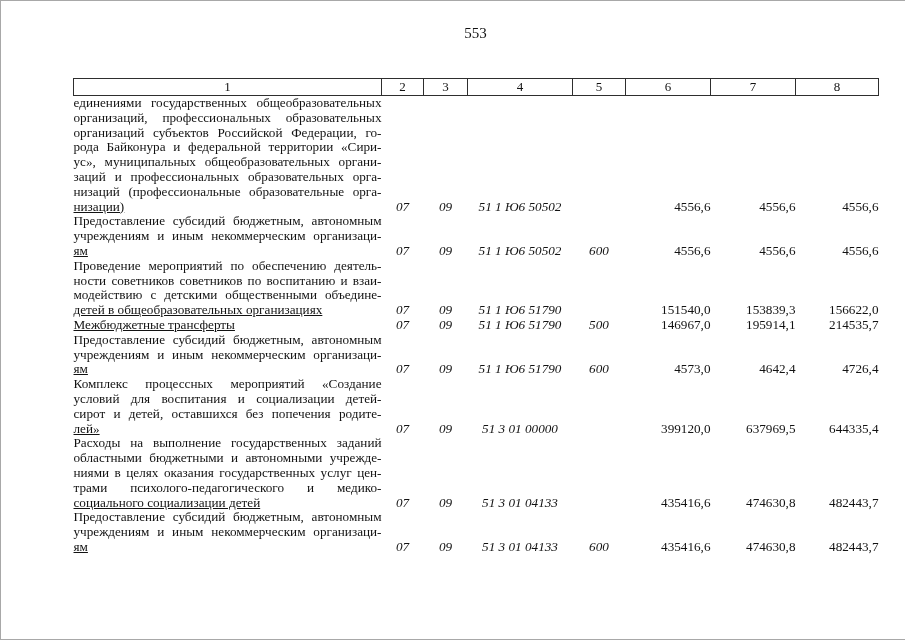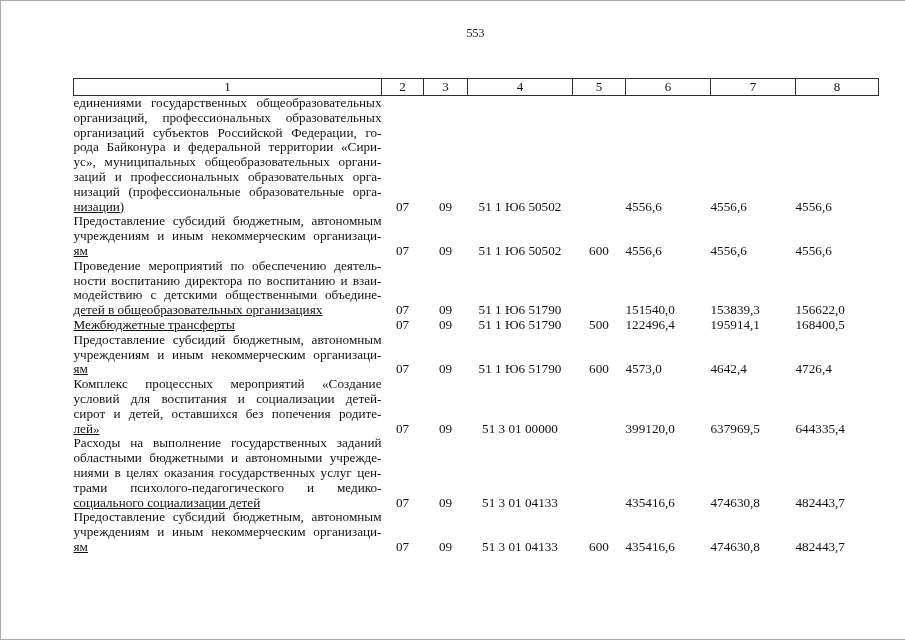--- a/index.html
+++ b/index.html
@@ -15,21 +15,21 @@
     border-bottom: 1px solid #a8a8a8;
     font-family: "Liberation Serif", serif;
     color: #121212;
   }
   .page-number {
     position: absolute;
     top: 24px;
     left: 72px;
     width: 805px;
     text-align: center;
-    font-size: 12px;
+    font-size: 15px;
     line-height: 16px;
   }
   table.budget {
     position: absolute;
     left: 72px;
     top: 77px;
     width: 805px;
     border-collapse: collapse;
     table-layout: fixed;
     font-size: 13.2px;
@@ -50,22 +50,22 @@
   }
   td.c-name { padding-left: 10px; margin-left: 28px; }
   td.c-name .ln {
     text-align: justify;
     text-align-last: justify;
   }
   td.c-name .ln:last-child {
     text-align-last: left;
     text-decoration: underline;
   }
-  td.c-center { text-align: center; }
-  td.c-amount { padding-right: 10px; }
+  td.c-center { text-align: center; font-style: italic; }
+  td.c-amount { text-align: right; padding-right: 10px; }
 </style>
 </head>
 <body>
 
 <div class="page-number">553</div>
 
 <table class="budget">
   <colgroup>
     <col style="width:308px">
     <col style="width:42px">
@@ -120,44 +120,44 @@
     <td class="c-center">51 1 Ю6 50502</td>
     <td class="c-center">600</td>
     <td class="c-amount">4556,6</td>
     <td class="c-amount">4556,6</td>
     <td class="c-amount">4556,6</td>
   </tr>
 
   <tr>
     <td class="c-name">
           <div class="ln">Проведение мероприятий по обеспечению деятель-</div>
-          <div class="ln">ности воспитанию директора по воспитанию и взаи-</div>
+          <div class="ln">ности советников советников по воспитанию и взаи-</div>
           <div class="ln">модействию с детскими общественными объедине-</div>
           <div class="ln">детей в общеобразовательных организациях</div>
         </td>
     <td class="c-center">07</td>
     <td class="c-center">09</td>
     <td class="c-center">51 1 Ю6 51790</td>
     <td class="c-center"></td>
     <td class="c-amount">151540,0</td>
     <td class="c-amount">153839,3</td>
     <td class="c-amount">156622,0</td>
   </tr>
 
   <tr>
     <td class="c-name">
           <div class="ln">Межбюджетные трансферты</div>
         </td>
     <td class="c-center">07</td>
     <td class="c-center">09</td>
     <td class="c-center">51 1 Ю6 51790</td>
     <td class="c-center">500</td>
-    <td class="c-amount">122496,4</td>
+    <td class="c-amount">146967,0</td>
     <td class="c-amount">195914,1</td>
-    <td class="c-amount">168400,5</td>
+    <td class="c-amount">214535,7</td>
   </tr>
 
   <tr>
     <td class="c-name">
           <div class="ln">Предоставление субсидий бюджетным, автономным</div>
           <div class="ln">учреждениям и иным некоммерческим организаци-</div>
           <div class="ln">ям</div>
         </td>
     <td class="c-center">07</td>
     <td class="c-center">09</td>

